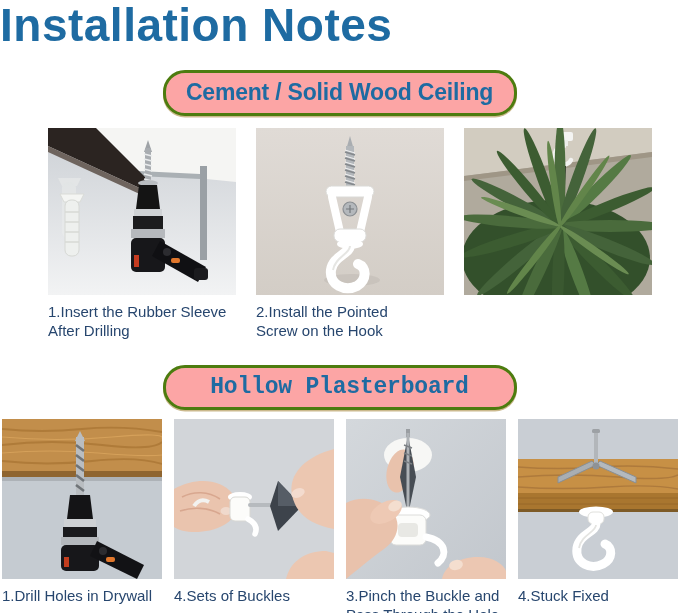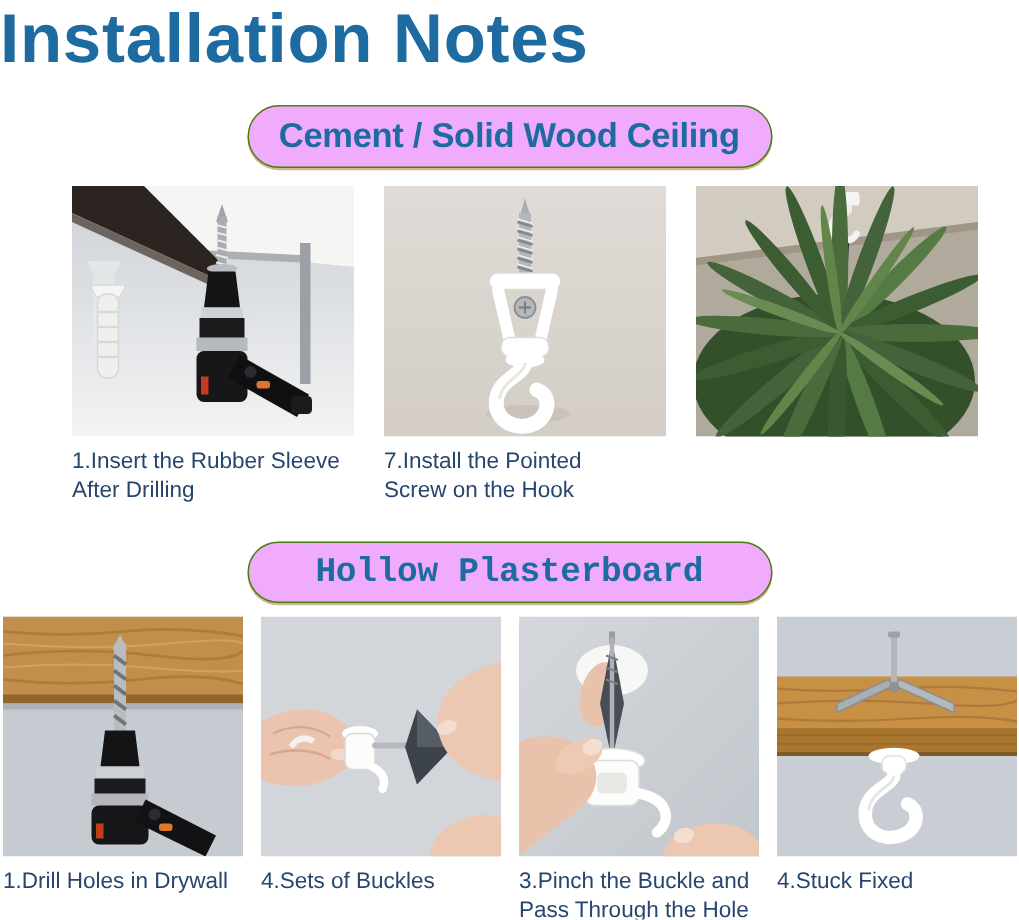--- a/index.html
+++ b/index.html
@@ -1,20 +1,20 @@
 <!DOCTYPE html>
 <html><head>
 <meta charset="utf-8">
 <style>
   html,body{margin:0;padding:0;background:#ffffff;}
   body{width:679px;height:613px;overflow:hidden;font-family:"Liberation Sans",sans-serif;}
   .page{width:679px;height:613px;position:relative;}
   .title{margin:0;padding-top:2px;text-align:left;font-size:46px;line-height:1.0;
          font-weight:bold;letter-spacing:0.5px;color:#1e6ba2;}
-  .banner{width:348px;margin:0 auto;background:#f0abfc;border:1px solid #4d7c0f;
+  .banner{width:348px;margin:0 auto;background:#fca5a5;border:3px solid #4d7c0f;
           border-radius:22px;box-shadow:0 1.5px 0 #cbb98d;text-align:center;
           font-size:23px;font-weight:bold;letter-spacing:-0.2px;color:#1e6ba2;
           padding:6px 0 7px 0;white-space:nowrap;}
   .banner1{margin-top:22px;}
   .banner2{margin-top:24px;font-family:Liberation Mono, monospace;}
   .row{display:flex;}
   .row1{margin-top:12px;padding:0 27px 0 48px;gap:20px;}
   .row2{margin-top:9px;padding:0 2px;gap:12px;}
   figure{margin:0;}
   .step1{width:188px;display:flex;flex-direction:column;}
@@ -111,21 +111,21 @@
             <circle cx="94" cy="81" r="7" fill="#b4b8bc" stroke="#8b8f93" stroke-width="1.2"></circle>
             <path d="M90,81 h8 M94,77 v8" stroke="#74787c" stroke-width="1.2"></path>
             <rect x="78" y="101" width="32" height="13" rx="6" fill="#ffffff" stroke="#dcdcda" stroke-width="1"></rect>
             <ellipse cx="94" cy="116" rx="13" ry="5" fill="#ffffff"></ellipse>
             <ellipse cx="96" cy="152" rx="28" ry="6" fill="#beb8b1" opacity="0.5"></ellipse>
             <path d="M94,117 C94,126 77,128 75,142 C73,157 89,164 101,158 C111,152 111,139 102,136" fill="none" stroke="#ffffff" stroke-width="10" stroke-linecap="round"></path>
             <path d="M94,118 C94,126 79,129 77,142" fill="none" stroke="#e6e6e3" stroke-width="2"></path>
           </g>
         </svg>
       </div>
-      <figcaption class="caption">7.Install the Pointed
+      <figcaption class="caption">2.Install the Pointed
 Screw on the Hook</figcaption>
     </figure>
 
     <figure class="step1">
       <div class="photo photo1">
         <svg viewBox="0 0 188 167">
           <rect width="188" height="167" fill="#b0aa9d"></rect>
           <polygon points="0,0 188,0 188,24 0,48" fill="#d2ccc0"></polygon>
           <polygon points="0,48 188,24 188,29 0,53" fill="#9f9686"></polygon>
           <g>

